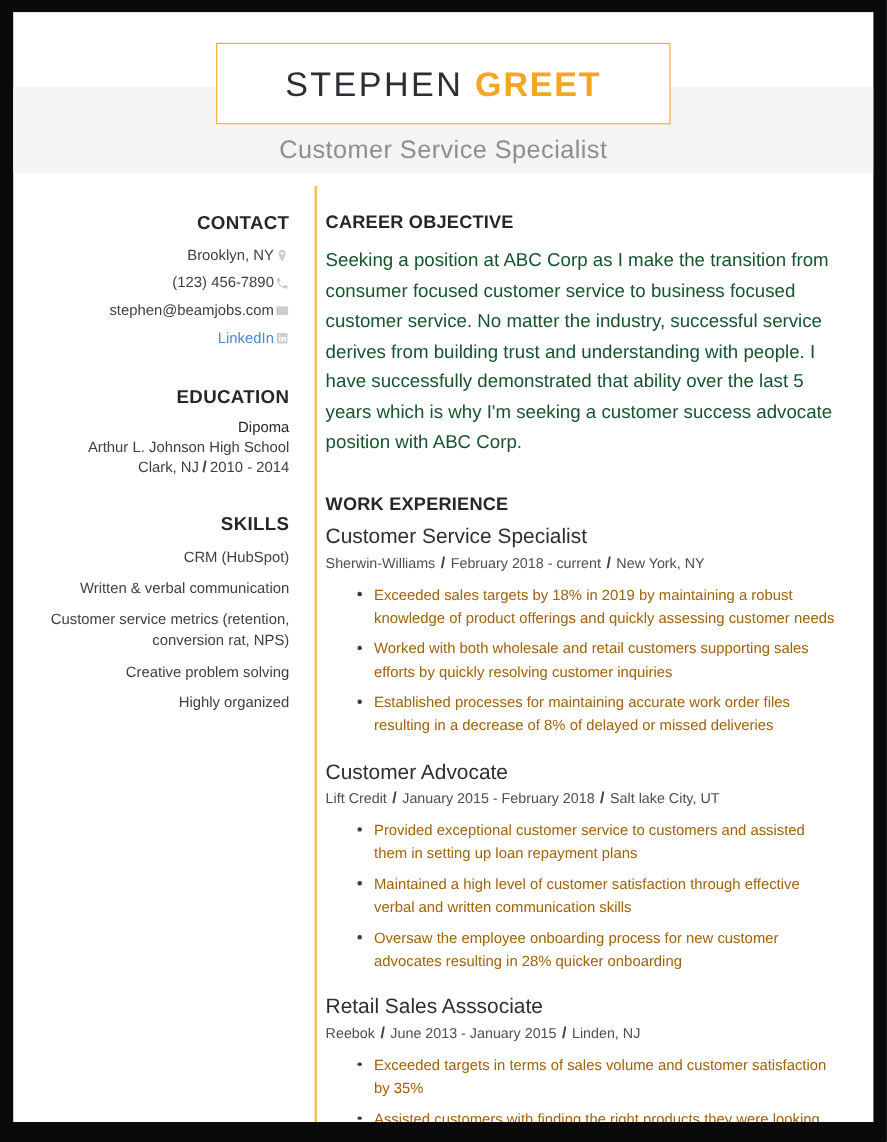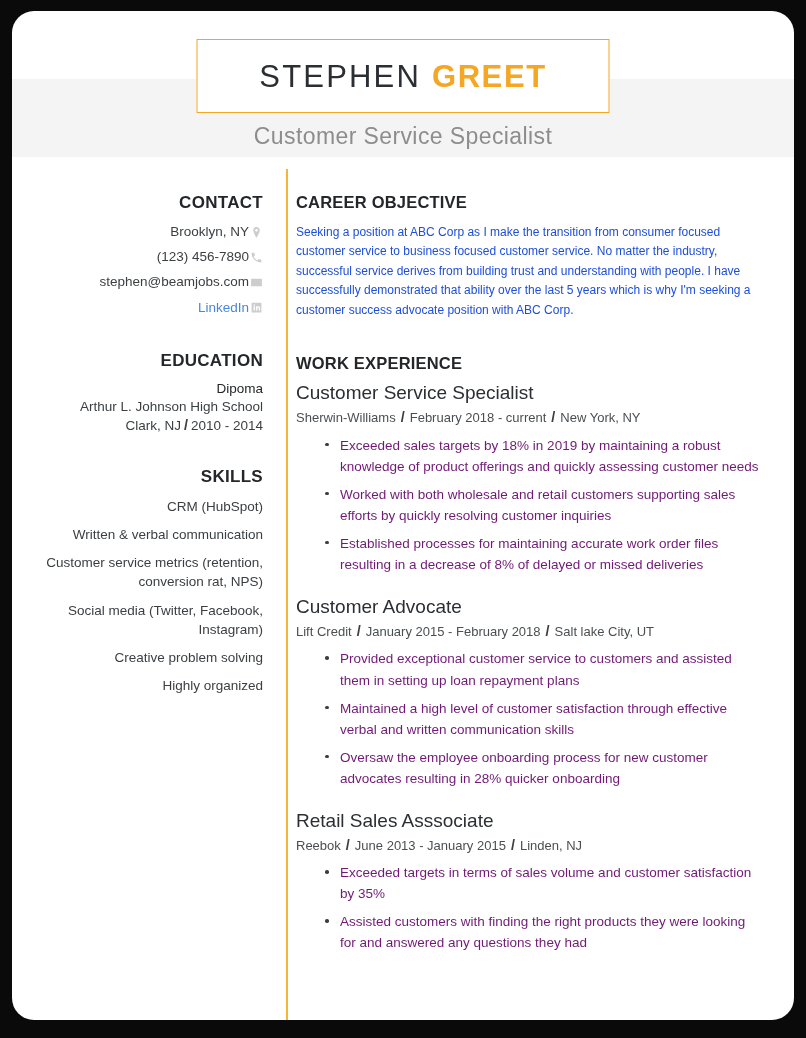--- a/index.html
+++ b/index.html
@@ -18,21 +18,20 @@
     background: #0a0a0a;
     padding: 11px 12px 18px 12px;
   }
 
   #resume {
     position: relative;
     width: 782px;
     height: 1009px;
     background: #ffffff;
     overflow: hidden;
-    border-radius: 22px;
   }
 
   
   .header {
     position: relative;
     height: 158px;
   }
   .header-band {
     position: absolute;
     left: 0; right: 0;
@@ -174,22 +173,22 @@
     padding-right: 32px;
   }
   .main-heading {
     font-size: 16.5px;
     font-weight: 700;
     color: #242729;
     letter-spacing: 0.2px;
     margin-bottom: 11px;
   }
   .objective {
-    font-size: 12px;
-    color: #1d4ed8;
+    font-size: 17px;
+    color: #14532d;
     line-height: 1.62;
     margin-bottom: 34px;
   }
   .work-heading { margin-top: 2px; margin-bottom: 8px; }
 
   .job { margin-bottom: 20px; }
   .job-title {
     font-size: 19px;
     font-weight: 400;
     color: #2b2f33;
@@ -205,21 +204,21 @@
   .job-meta .sep {
     font-weight: 700;
     font-size: 14.5px;
     color: #3b3f42;
     padding: 0 5px;
   }
   .bullets { list-style: none; }
   .bullets li {
     position: relative;
     font-size: 13.5px;
-    color: #701a75;
+    color: #a16207;
     line-height: 1.56;
     padding-left: 44px;
     margin-bottom: 7px;
   }
   .bullets li::before {
     content: "";
     position: absolute;
     left: 29px;
     top: 8px;
     width: 3.5px;
@@ -296,21 +295,20 @@
         <div class="edu-meta">
           <span>Clark, NJ</span><span class="sep">/</span><span>2010 - 2014</span>
         </div>
       </div>
 
       <div class="side-section skills">
         <div class="side-heading">SKILLS</div>
         <div class="skill-item">CRM (HubSpot)</div>
         <div class="skill-item">Written &amp; verbal communication</div>
         <div class="skill-item">Customer service metrics (retention, conversion rat, NPS)</div>
-        <div class="skill-item">Social media (Twitter, Facebook, Instagram)</div>
         <div class="skill-item">Creative problem solving</div>
         <div class="skill-item">Highly organized</div>
       </div>
 
     </div>
 
     <div class="main">
 
       <div>
         <div class="main-heading">CAREER OBJECTIVE</div>

